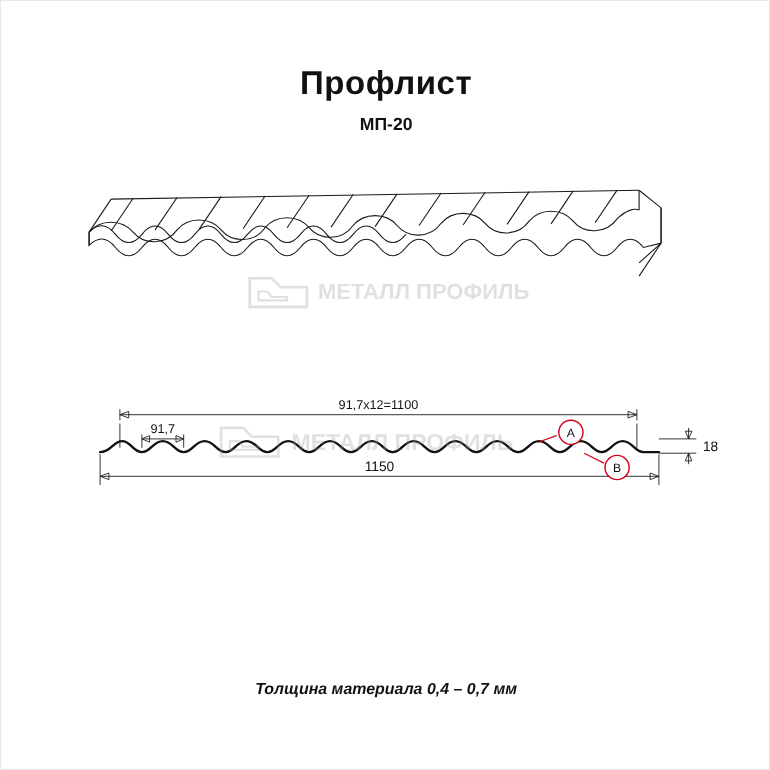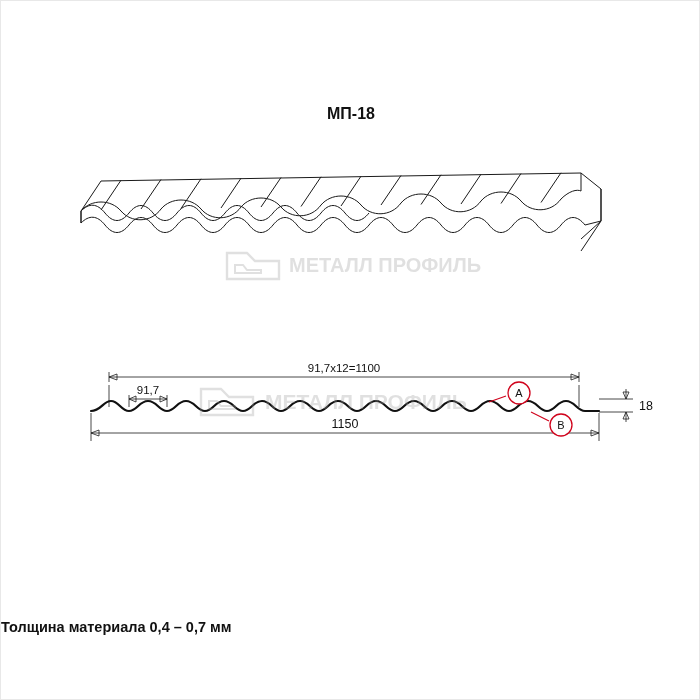--- a/index.html
+++ b/index.html
@@ -54,24 +54,25 @@
     top: 354px;
     left: 80px;
     width: 570px;
     height: 110px;
   }
   .footer {
     position: absolute;
     top: 618px;
     left: 0;
     width: 700px;
-    text-align: left;
+    text-align: center;
     font-size: 14.5px;
     font-weight: bold;
     color: #111111;
+    font-style: italic;
   }
   .wm {
     position: absolute;
     opacity: 0.30;
     pointer-events: none;
     user-select: none;
     text-align: center;
   }
   .wm-1 { top: 238px; left: 222px; }
   .wm-2 { top: 372px; left: 196px; }
@@ -88,21 +89,22 @@
   .dimtxt-big { font-family: "Liberation Sans", sans-serif; font-size: 12.5px; fill: #111111; }
   .callout-circle { fill: #ffffff; stroke: #d0021b; stroke-width: 1.3; }
   .callout-txt { font-family: "Liberation Sans", sans-serif; font-size: 11px; fill: #111111; text-anchor: middle; }
   .callout-line { stroke: #d0021b; stroke-width: 1.1; fill: none; }
 </style>
 </head>
 <body>
 
 <div class="page">
 
-  <div class="subtitle">МП-18</div>
+  <div class="title">Профлист</div>
+  <div class="subtitle">МП-20</div>
 
   <div class="iso-wrap">
     <svg width="580" height="140" viewBox="0 0 580 140">
 
       <path class="ln" d="M40 30 L520 22"></path>
 
       <path class="ln" d="M520 22 L540 38 L540 70 L520 100"></path>
 
       <path class="ln" d="M40 30 L20 60"></path>
 

